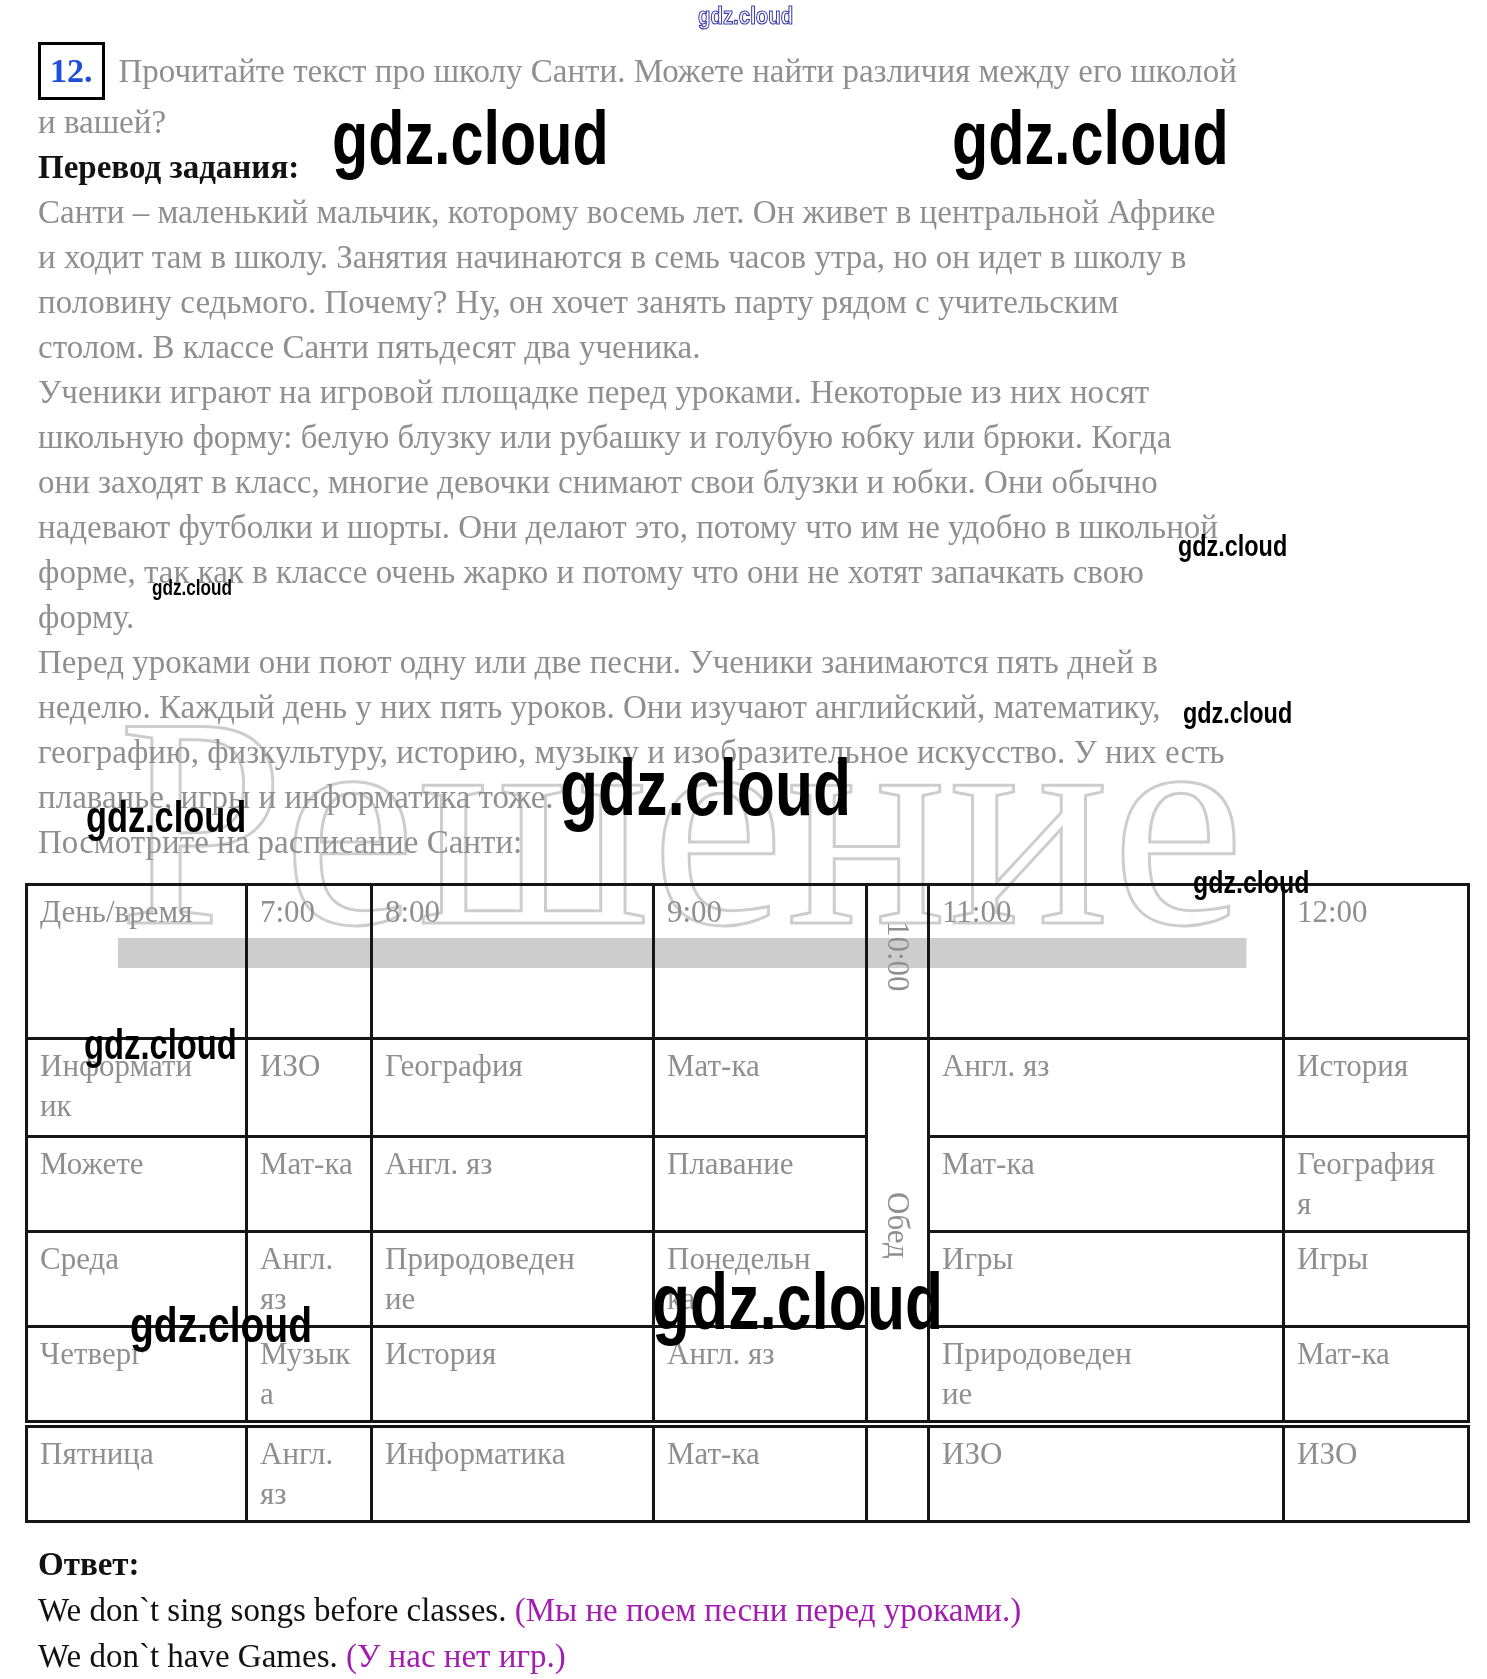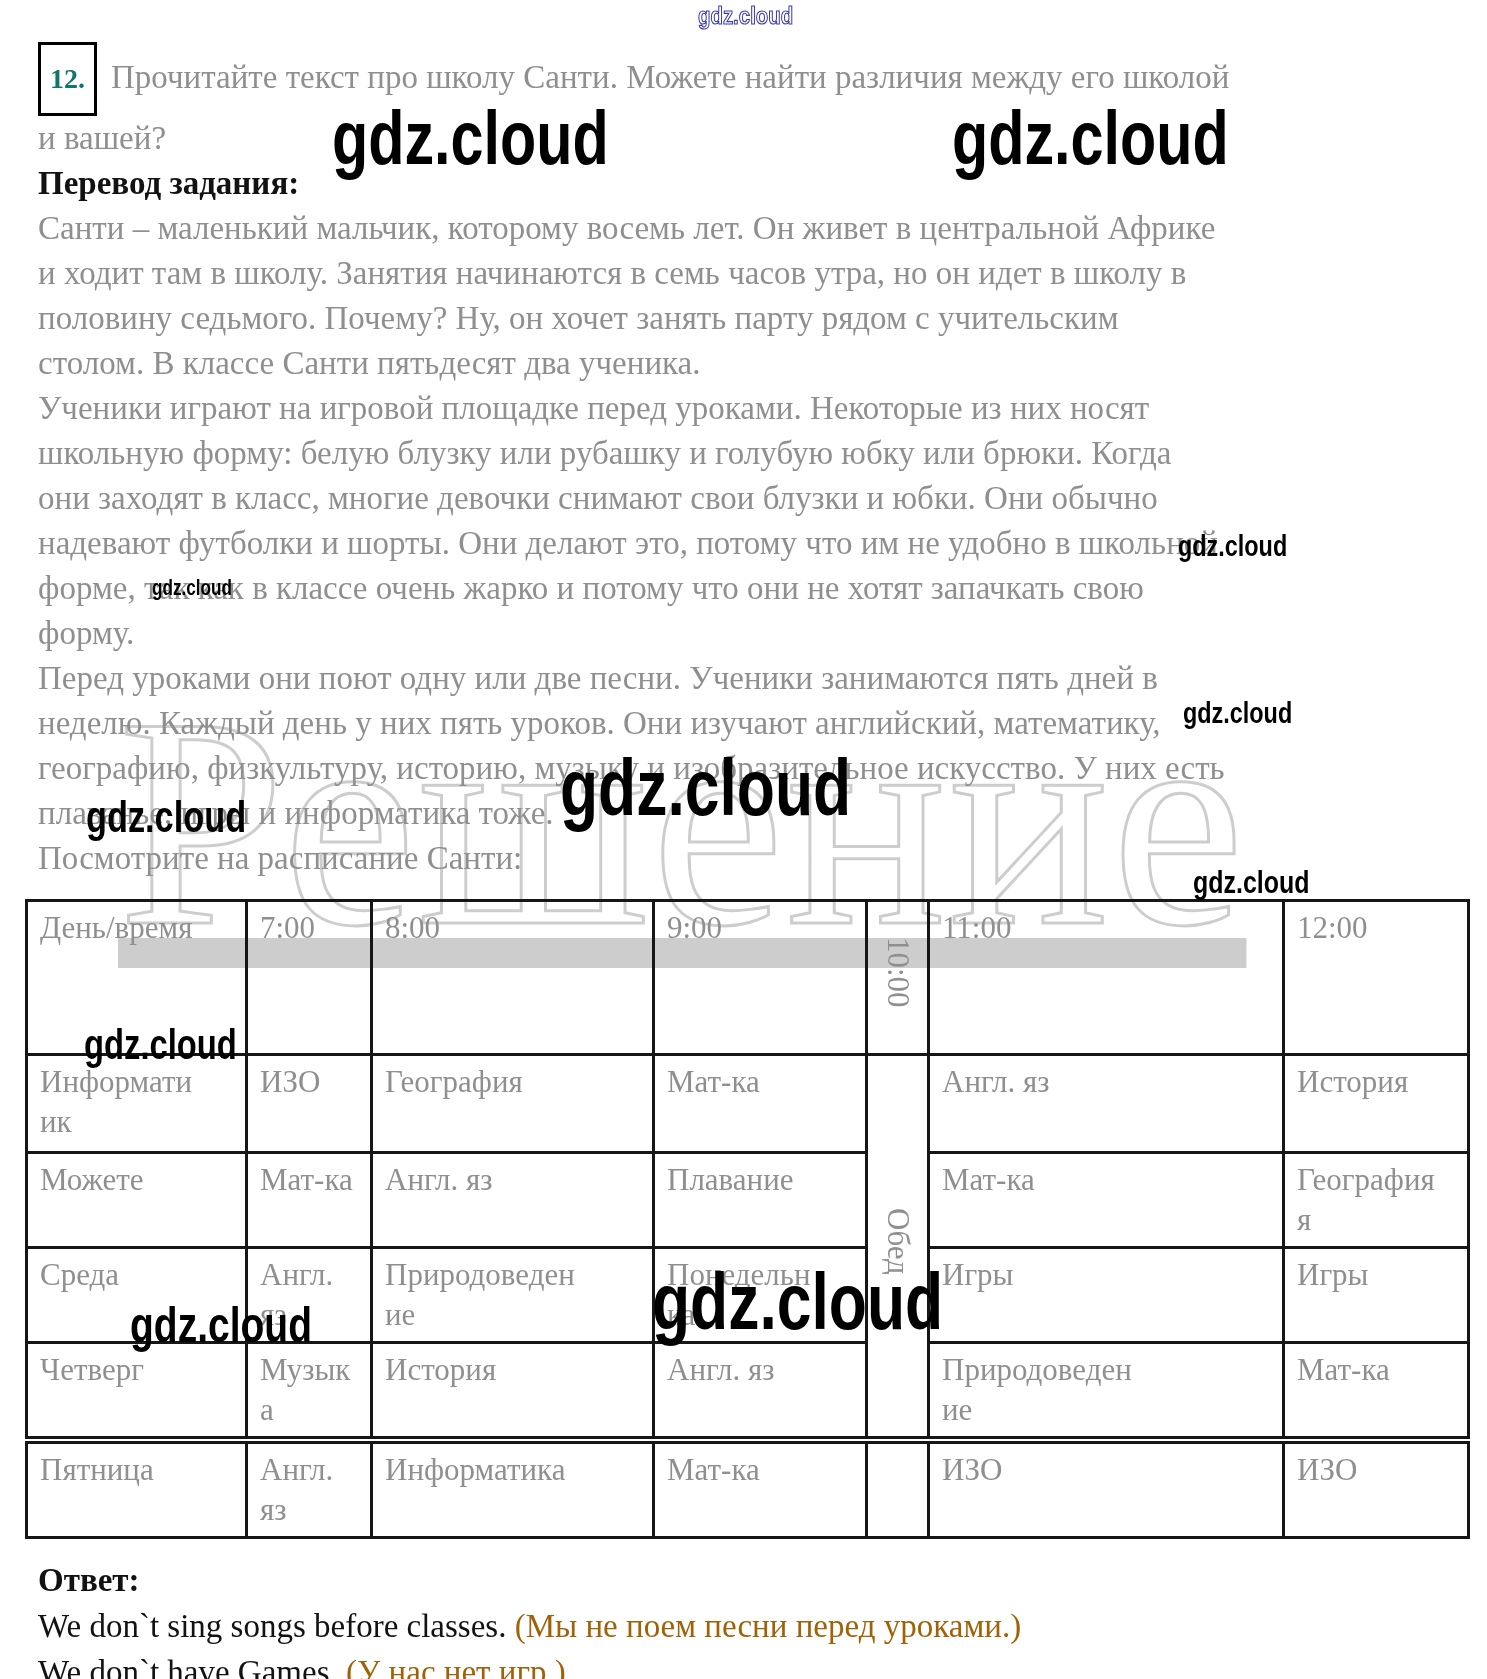--- a/index.html
+++ b/index.html
@@ -6,37 +6,37 @@
   .page{position:relative;width:1487px;height:1679px;background:#fff;overflow:hidden;
         font-family:"Liberation Serif",serif;}
   
   .outline-wm{position:absolute;left:118px;top:672px;font-size:300px;line-height:1;
         font-family:"Liberation Serif",serif;color:transparent;
         -webkit-text-stroke:3px #cdcdcd;letter-spacing:2px;z-index:0;white-space:nowrap;text-decoration:underline;}
   .content{position:relative;z-index:1;}
   .text-block{padding:42px 72px 0 38px;font-size:33px;line-height:45px;color:#8f8f8f;}
   .pre{white-space:pre-line;}
   .task-line{margin:0;}
-  .task-num{display:inline-block;border:3px solid #000;color:#0f766e;font-weight:700;
-        padding:12px 9px;margin-right:14px;font-size:28px;line-height:44px;}
+  .task-num{display:inline-block;border:3px solid #000;color:#1d4ed8;font-weight:700;
+        padding:4px 9px;margin-right:14px;font-size:34px;line-height:44px;}
   .bold-black{color:#121212;font-weight:700;}
   .para{margin:0;font-family:Liberation Serif, serif;}
   
   table{border-collapse:collapse;table-layout:fixed;margin-left:25px;position:relative;z-index:1;
         background:transparent;}
   .main-table{margin-top:18px;padding-left:24px;}
   .friday-table{margin-top:2px;}
   td,th{border:3px solid #161616;vertical-align:top;text-align:left;padding:6px 12px;
         font-weight:400;font-size:31px;line-height:40px;color:#8f8f8f;
         white-space:pre-line;overflow:hidden;background:transparent;}
   .vcell{text-align:center;vertical-align:middle;padding:0;}
   .vert{writing-mode:vertical-rl;display:inline-block;}
   .answer-block{margin:18px 72px 0 38px;font-size:33px;line-height:46px;}
   .answer-en{color:#121212;}
-  .answer-ru{color:#a16207;text-align:right;}
+  .answer-ru{color:#a21caf;text-align:right;}
   
   .wm{position:absolute;font-family:"Liberation Sans",sans-serif;font-weight:700;color:#000;
       white-space:nowrap;transform:scaleX(0.78);transform-origin:left top;line-height:1;z-index:3;}
   .wm-blue{position:absolute;font-family:"Liberation Sans",sans-serif;font-weight:700;
       color:transparent;-webkit-text-stroke:1.2px #3d3dae;white-space:nowrap;
       transform:scaleX(0.85);transform-origin:left top;line-height:1;z-index:3;}
   #wm1{left:698px;top:4px;font-size:24px;}
   #wm2{left:332px;top:100px;font-size:76px;}
   #wm3{left:952px;top:100px;font-size:76px;}
   #wm4{left:1178px;top:531px;font-size:30px;}

